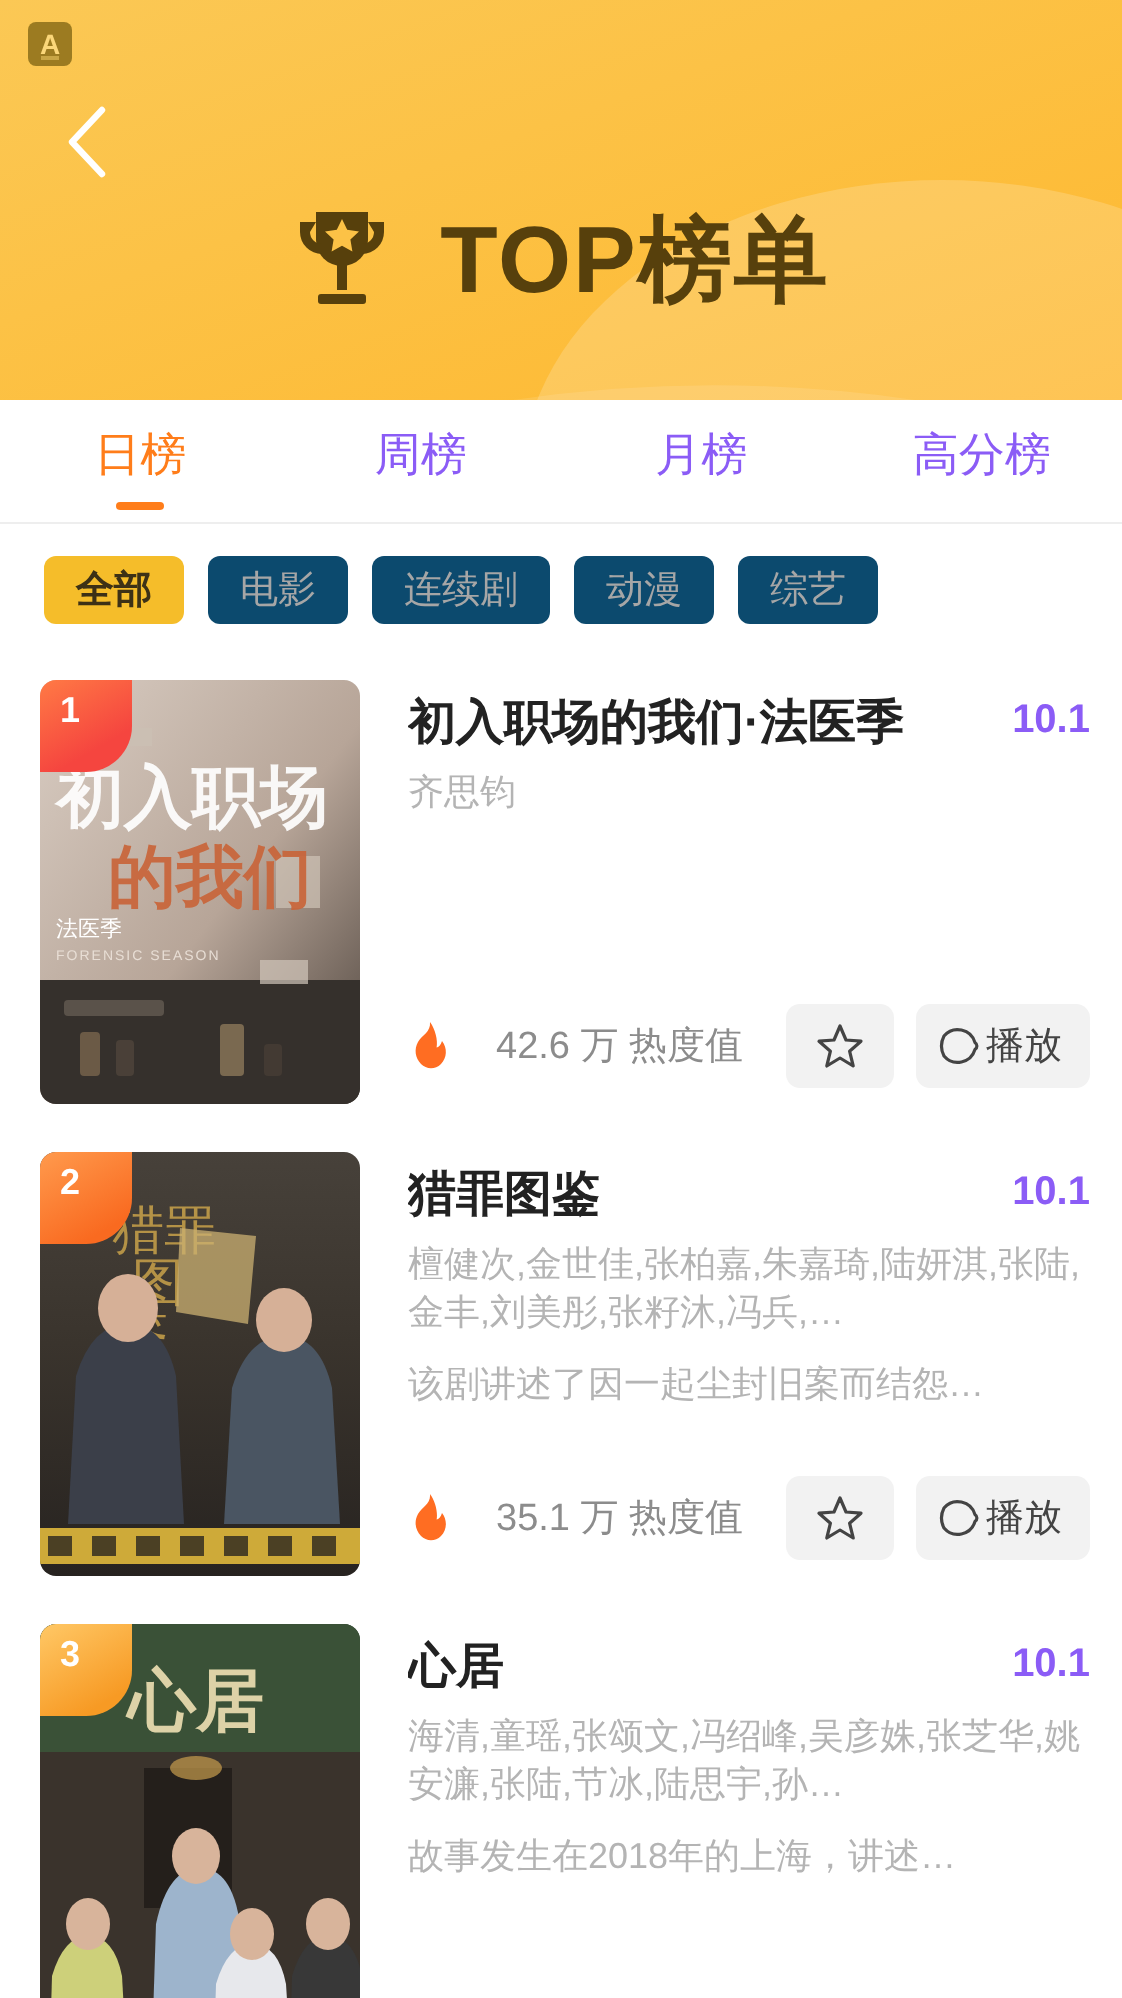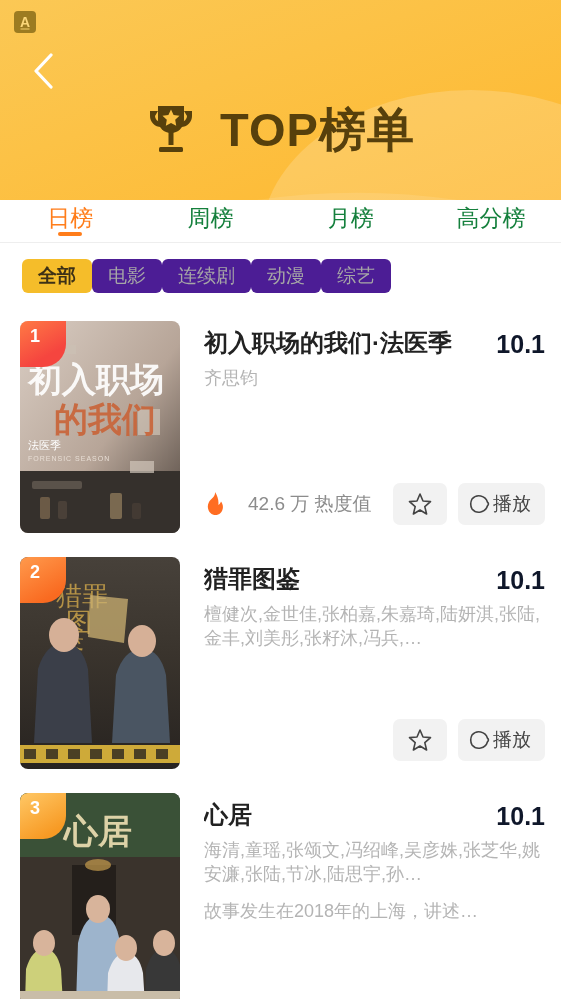--- a/index.html
+++ b/index.html
@@ -122,31 +122,31 @@
     font-weight: bold;
     color: #57400c;
     letter-spacing: 1px;
     line-height: 1;
     white-space: nowrap;
   }
 
   
   .tabs {
     position: relative;
-    height: 43px;
+    height: 62px;
     display: flex;
     align-items: center;
     background: #fff;
     border-bottom: 1px solid #eeeeee;
   }
   .tab {
     flex: 1;
     text-align: center;
     font-size: 23px;
-    color: #15803d;
+    color: #8b5cf6;
     position: relative;
     height: 100%;
     display: flex;
     align-items: center;
     justify-content: center;
     padding-bottom: 6px;
   }
   .tab.active { color: #ff7d1a; }
   .tab.active::after {
     content: "";
@@ -157,28 +157,29 @@
     width: 24px;
     height: 4px;
     border-radius: 2px;
     background: #ff7d1a;
   }
 
   
   .chips {
     display: flex;
     align-items: flex-start;
+    gap: 12px;
     padding: 16px 0 16px 22px;
     background: #fff;
   }
   .chip {
     height: 34px;
     padding: 0 16px;
     border-radius: 6px;
-    background: #4c1d95;
+    background: #0c4a6e;
     color: #a6a6a6;
     font-size: 19px;
     display: flex;
     align-items: center;
     justify-content: center;
     white-space: nowrap;
   }
   .chip.active {
     background: #f5bd2a;
     color: #3d3116;
@@ -245,22 +246,22 @@
   .item-title {
     font-size: 24px;
     color: #222222;
     font-weight: bold;
     line-height: 1.2;
     overflow: hidden;
     text-overflow: ellipsis;
     white-space: nowrap;
   }
   .item-score {
-    font-size: 25px;
-    color: #0f172a;
+    font-size: 20px;
+    color: #8b5cf6;
     font-weight: bold;
     line-height: 1.2;
     flex: 0 0 auto;
   }
   .item-actors {
     margin-top: 7px;
     font-size: 18px;
     color: #b4b4b4;
     line-height: 1.35;
     max-height: 50px;
@@ -492,21 +493,28 @@
         <div class="rank-badge rank-2">
           <span>2</span>
         </div>
       </div>
       <div class="info">
         <div class="title-row">
           <div class="item-title">猎罪图鉴</div>
           <div class="item-score">10.1</div>
         </div>
         <div class="item-actors">檀健次,金世佳,张柏嘉,朱嘉琦,陆妍淇,张陆,金丰,刘美彤,张籽沐,冯兵,…</div>
+        <div class="item-desc">该剧讲述了因一起尘封旧案而结怨…</div>
         <div class="meta-row">
+          <div class="heat">
+            <svg class="fire-icon" width="21" height="24" viewBox="0 0 21 24">
+              <path d="M11 0 C11.5 5 7 6.5 5 10 C3 13.5 3.5 18 6.5 21 C9 23.6 13.5 24 16.5 21 C19.5 18 19.8 13 17 9.5 C16.4 11.6 15.3 12.6 14.3 12.8 C15 9 13.6 3.6 11 0 Z" fill="#ff6d22"></path>
+            </svg>
+            <span>35.1 万 热度值</span>
+          </div>
           <div class="meta-spacer"></div>
           <div class="btn btn-fav">
             <svg width="24" height="24" viewBox="0 0 24 24">
               <path d="M12 2 L15 9 L22.5 9.6 L16.8 14.6 L18.6 22 L12 18 L5.4 22 L7.2 14.6 L1.5 9.6 L9 9 Z" fill="none" stroke="#444" stroke-width="1.6" stroke-linejoin="round"></path>
             </svg>
           </div>
           <div class="btn btn-play">
             <svg width="22" height="22" viewBox="0 0 22 22">
               <path d="M3 6 A9 9 0 0 1 18.5 9.3 A2 2 0 0 1 18.5 12.7 A9 9 0 0 1 3 16 A11 11 0 0 1 3 6 Z" fill="none" stroke="#444" stroke-width="1.6" stroke-linejoin="round"></path>
             </svg>

